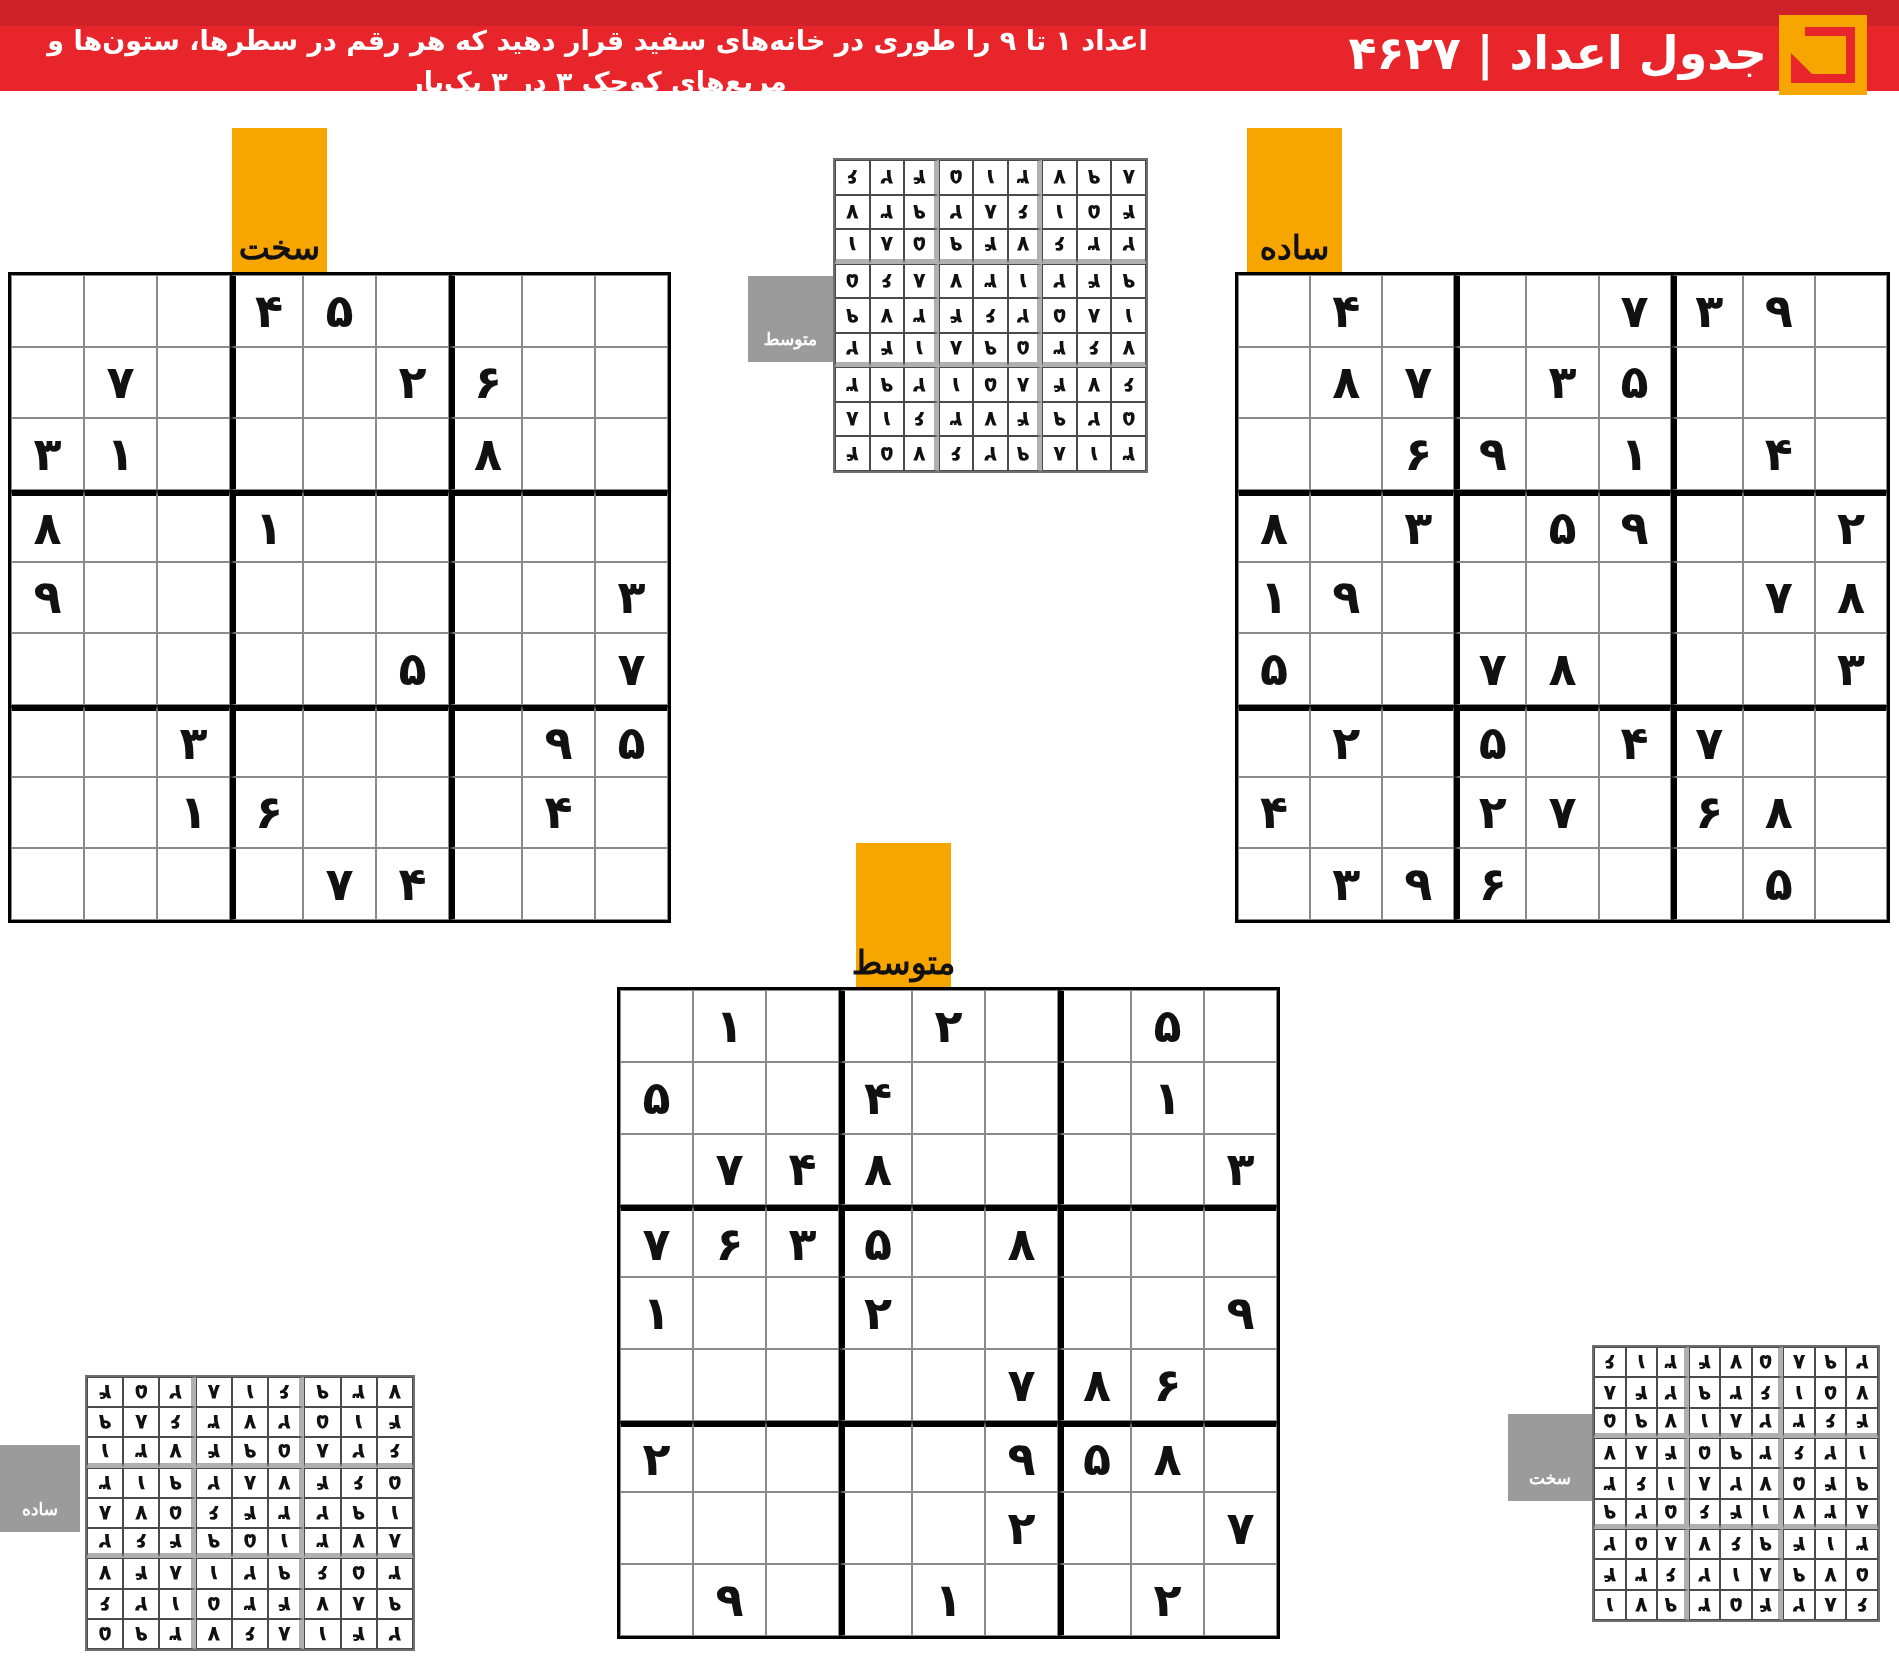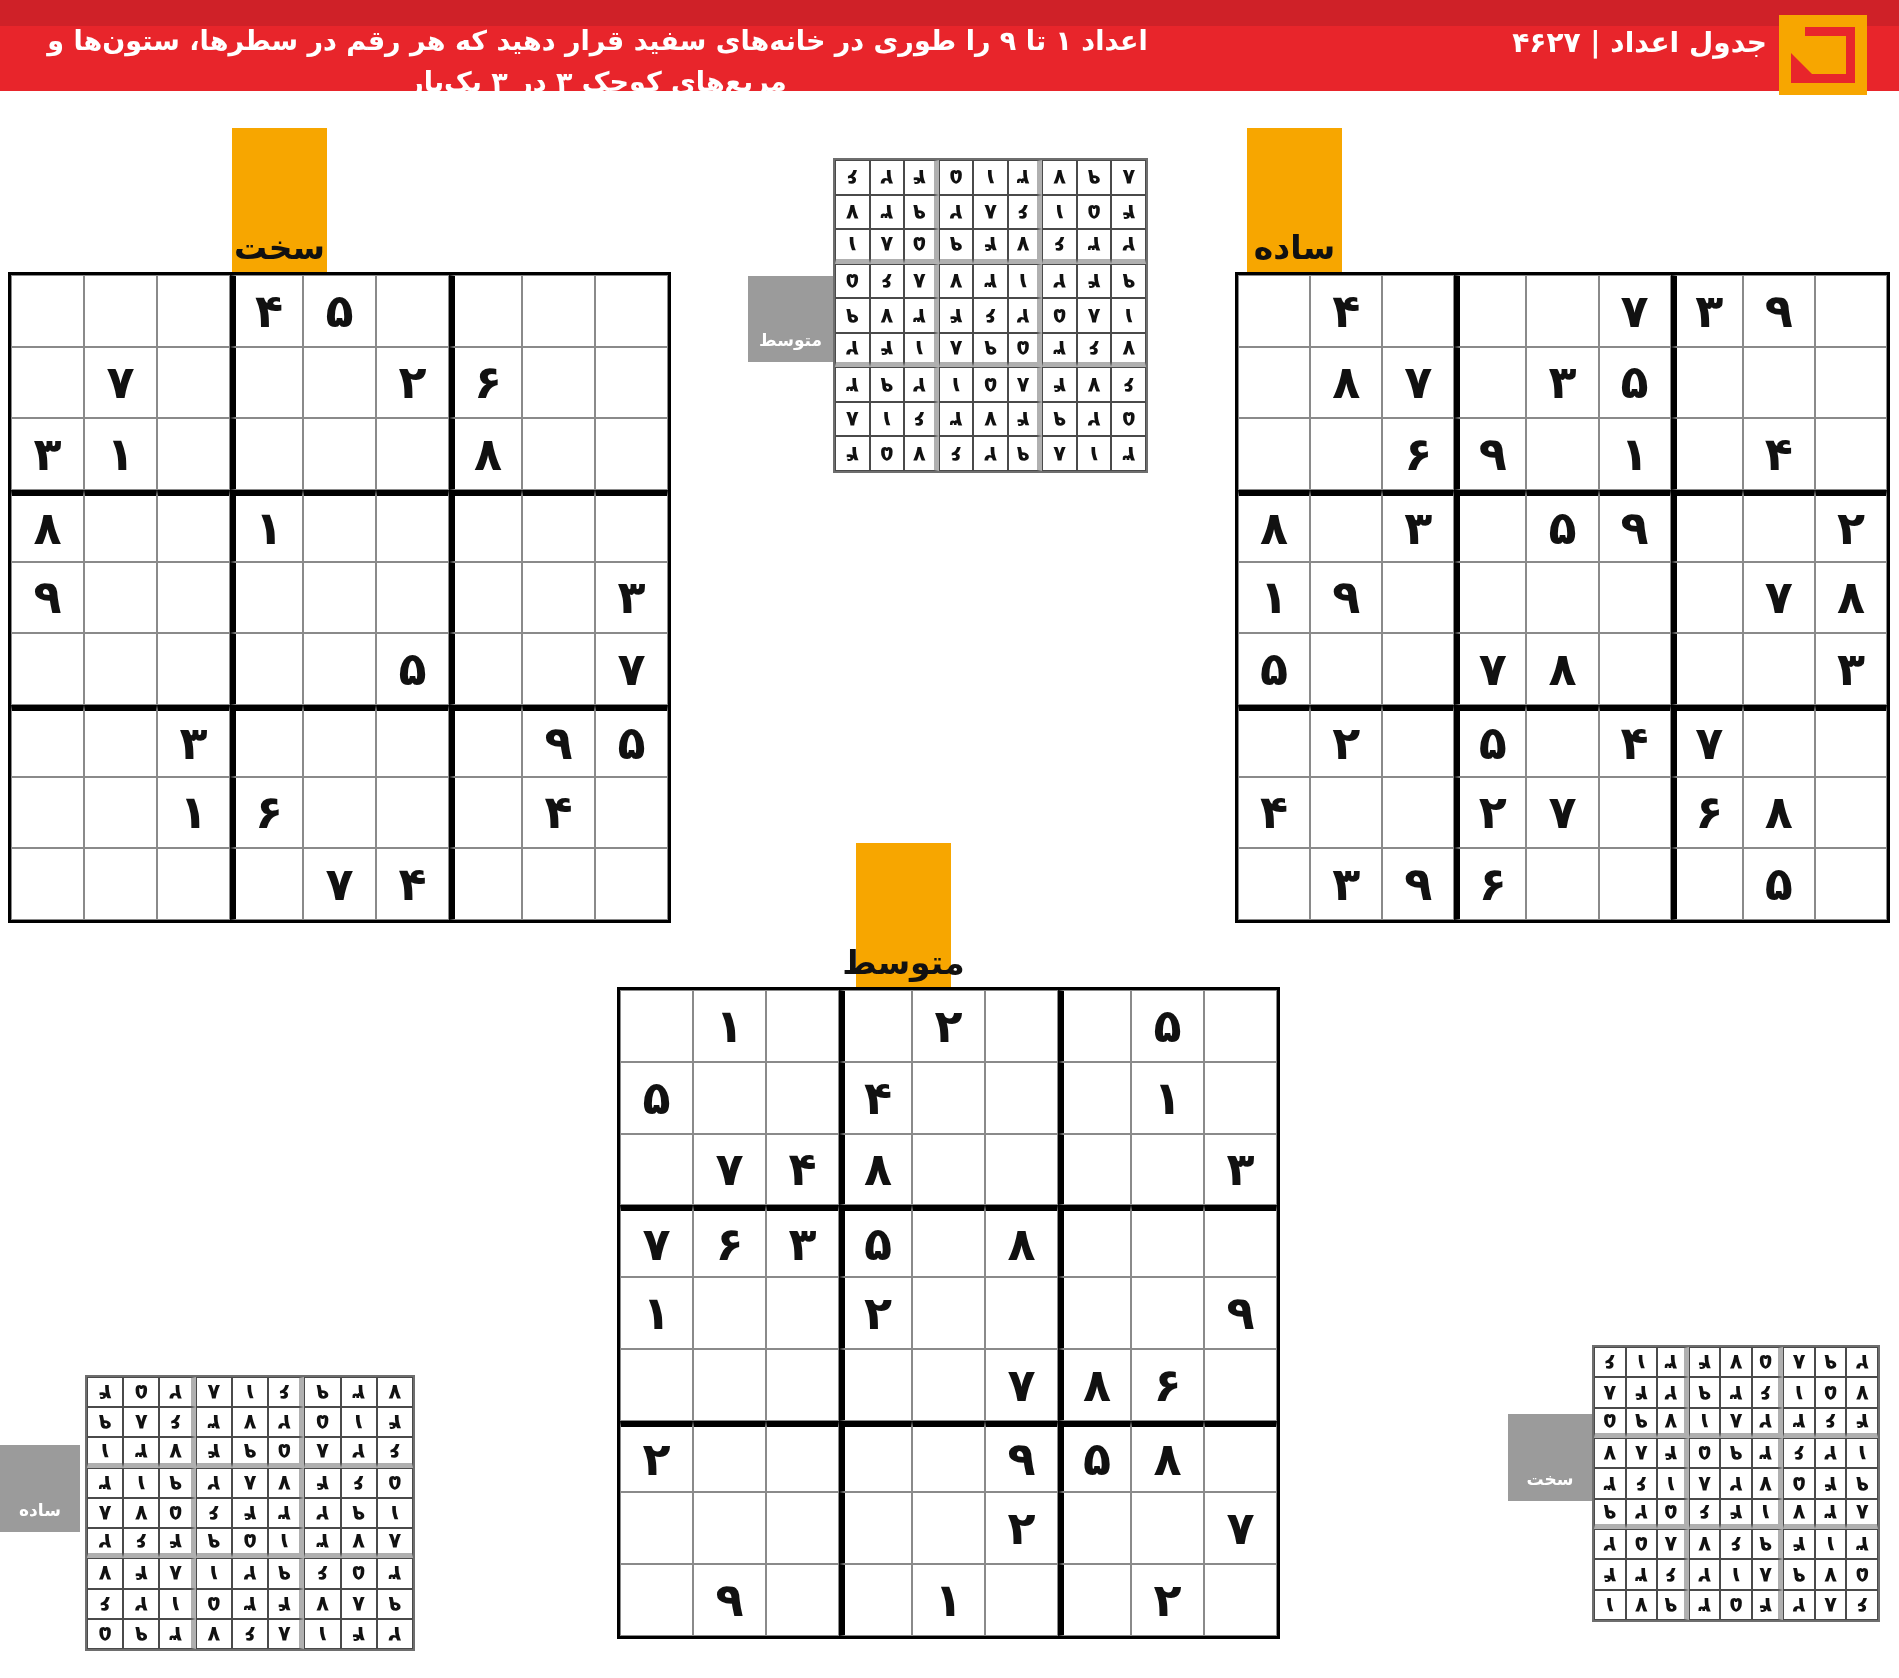--- a/index.html
+++ b/index.html
@@ -6,25 +6,25 @@
   #page{position:relative;width:1899px;height:1678px;background:#fff;overflow:hidden;
         font-family:"DejaVu Sans",sans-serif;}
   
   .banner{position:absolute;left:0;top:0;width:1899px;height:91px;}
   .banner-strip{position:absolute;left:0;top:0;width:100%;height:26px;}
   .logo{position:absolute;left:1779px;top:15px;width:88px;height:80px;}
   .logo-frame{position:absolute;top:12px;right:12px;bottom:12px;left:26px;border-style:solid;border-width:9px 9px 9px 0;}
   .logo-tri{position:absolute;left:12px;bottom:12px;width:0;height:0;
             border-bottom:30px solid transparent;border-right:30px solid transparent;}
   .hdr-title{position:absolute;right:132px;top:26px;direction:rtl;color:#fff;
-             font-size:28px;font-weight:bold;white-space:nowrap;}
+             font-size:46px;font-weight:bold;white-space:nowrap;}
   .hdr-instr{position:absolute;left:15px;top:20px;width:1165px;direction:rtl;text-align:center;
              color:#fff;font-size:27px;font-weight:bold;line-height:41px;}
   
-  .tab{position:absolute;display:flex;align-items:flex-end;justify-content:center;}
+  .tab{position:absolute;display:flex;align-items:flex-end;justify-content:center;font-family:Liberation Serif, serif;}
   .tab-big{width:95px;height:145px;}
   .tab-big span{font-size:33px;font-weight:bold;color:#111;padding-bottom:6px;direction:rtl;}
   .tab-small{display:flex;align-items:flex-end;justify-content:center;}
   .tab-small span{font-size:17px;font-weight:bold;color:#fff;padding-bottom:12px;direction:rtl;}
   
   .sudoku{position:absolute;display:grid;grid-template-columns:repeat(9,1fr);
           grid-template-rows:repeat(9,1fr);background:#fff;box-sizing:border-box;}
   .sudoku .cell{display:flex;align-items:center;justify-content:center;box-sizing:border-box;
                 color:#111;font-weight:bold;}
   .sudoku.big{border:3px solid #000;}

